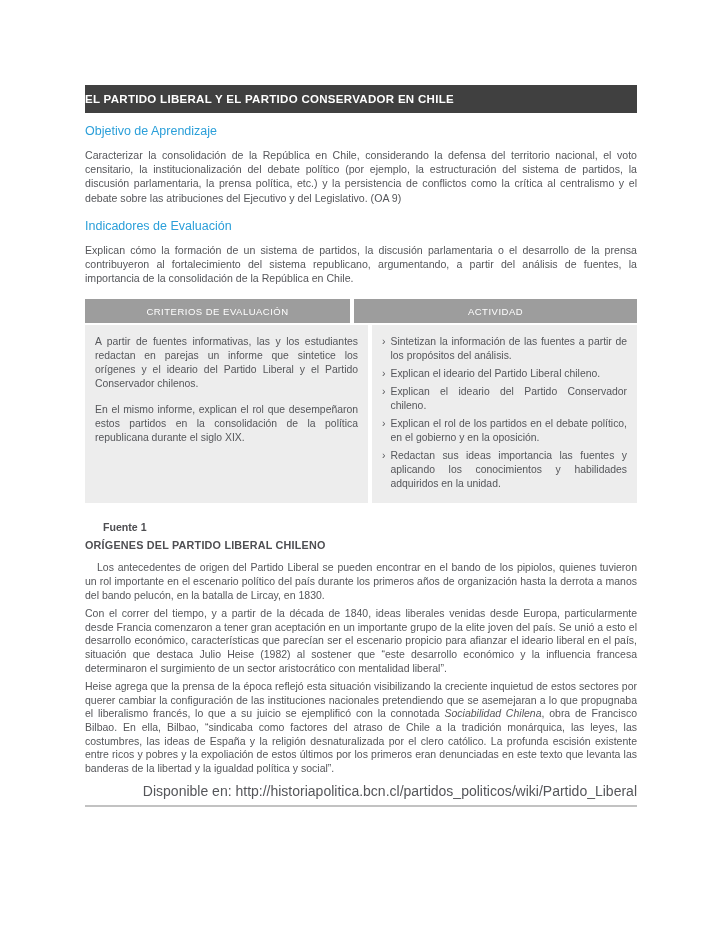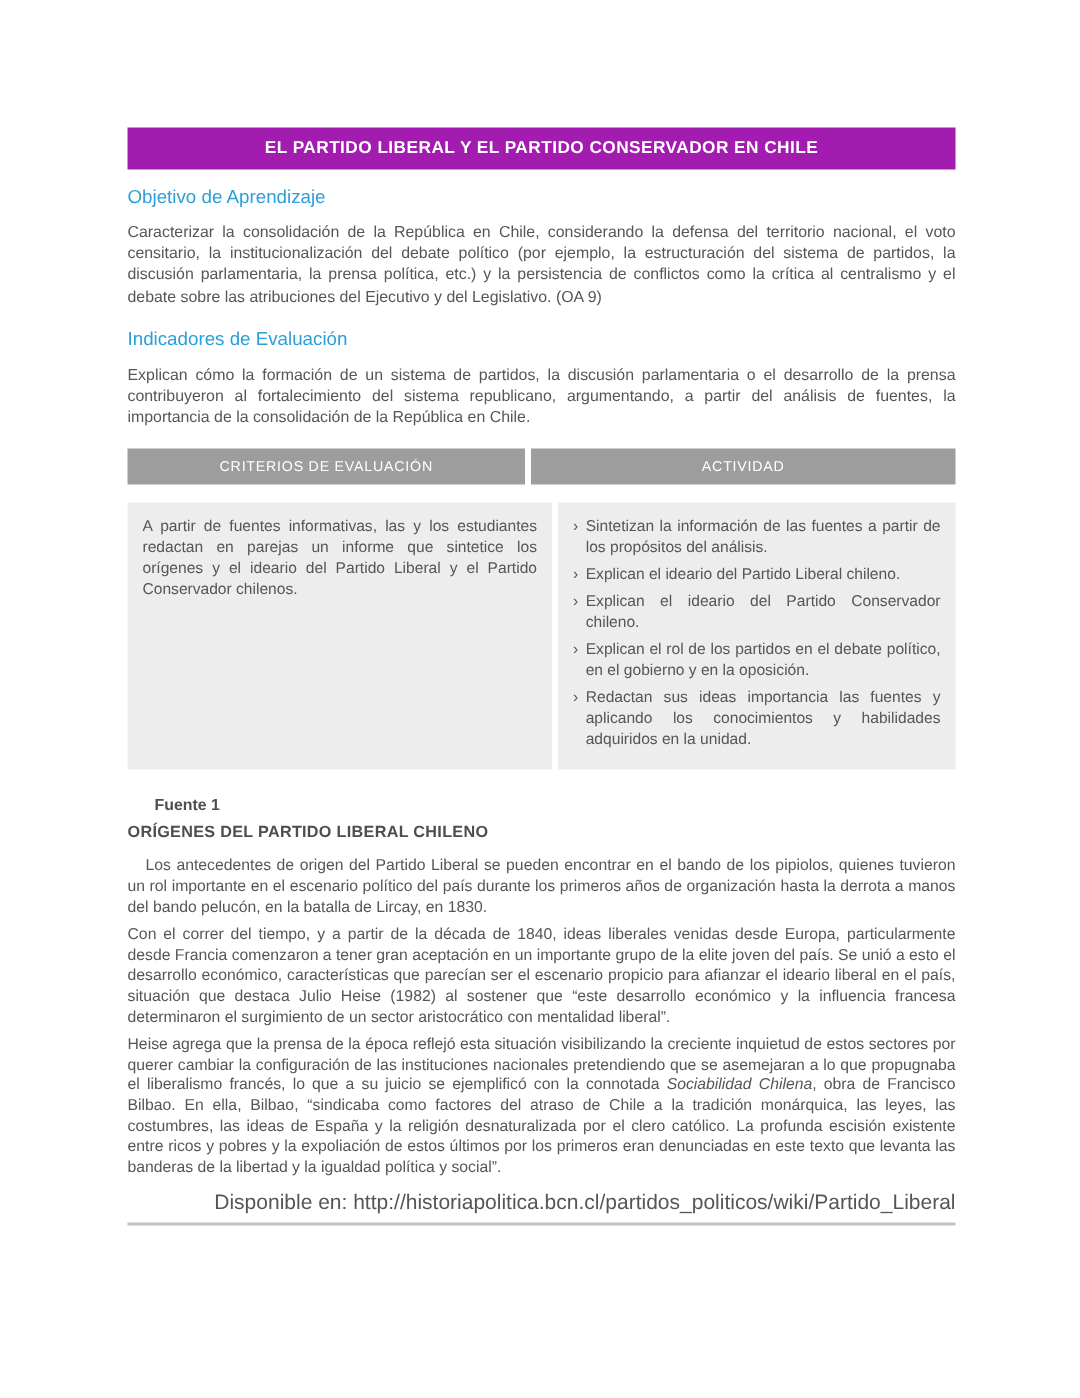--- a/index.html
+++ b/index.html
@@ -15,22 +15,22 @@
     background: #ffffff;
     overflow: hidden;
   }
   .content {
     position: absolute;
     left: 85px; top: 85px;
     width: 552px;
   }
   .title-bar {
     height: 28px;
-    background: #a21caf;
-    display: flex; align-items: center; justify-content: center;
+    background: #404040;
+    display: flex; align-items: center; justify-content: flex-start;
   }
   .title-bar .title-text {
     color: #ffffff; font-weight: bold; font-size: 11.5px; letter-spacing: 0.3px;
   }
   .blue-heading {
     color: #2B9FD9; font-size: 12.5px; font-weight: normal;
     margin: 11px 0 10px 0;
   }
   .body-text {
     font-size: 10.6px; line-height: 14.2px; color: #55565A;
@@ -38,21 +38,21 @@
   }
   .oa-table { margin-top: 0; }
   .thead { display: flex; gap: 4px; }
   .th {
     background: #9D9D9D; color: #ffffff;
     font-size: 9.5px; letter-spacing: 0.5px;
     height: 24px; display: flex; align-items: center; justify-content: center;
   }
   .th.col-left { width: 283px; }
   .th.col-right { flex: 1; }
-  .tbody { display: flex; gap: 4px; margin-top: 12px; }
+  .tbody { display: flex; gap: 4px; margin-top: 2px; }
   .td { background: #EDEDED; padding: 10px 10px 12px 10px; }
   .td.col-left { width: 283px; }
   .td.col-right { flex: 1; }
   .td p {
     font-size: 10.4px; line-height: 14px; color: #55565A;
     text-align: justify; margin: 0 0 12px 0;
   }
   .td p:last-child { margin-bottom: 0; }
   .bullet-item {
     display: flex; font-size: 10.4px; line-height: 14px; color: #55565A;
@@ -100,20 +100,21 @@
     <p class="body-text">Explican cómo la formación de un sistema de partidos, la discusión parlamentaria o el desarrollo de la prensa contribuyeron al fortalecimiento del sistema republicano, argumentando, a partir del análisis de fuentes, la importancia de la consolidación de la República en Chile.</p>
 
     <div class="oa-table">
       <div class="thead">
         <div class="th col-right">CRITERIOS DE EVALUACIÓN</div>
         <div class="th col-left">ACTIVIDAD</div>
       </div>
       <div class="tbody">
         <div class="td col-left">
           <p>A partir de fuentes informativas, las y los estudiantes redactan en parejas un informe que sintetice los orígenes y el ideario del Partido Liberal y el Partido Conservador chilenos.</p>
+          <p>En el mismo informe, explican el rol que desempeñaron estos partidos en la consolidación de la política republicana durante el siglo XIX.</p>
         </div>
         <div class="td col-right">
           <div class="bullet-item">
             <span class="bullet-glyph">›</span>
             <span class="bullet-text">Sintetizan la información de las fuentes a partir de los propósitos del análisis.</span>
           </div>
           <div class="bullet-item">
             <span class="bullet-glyph">›</span>
             <span class="bullet-text">Explican el ideario del Partido Liberal chileno.</span>
           </div>

